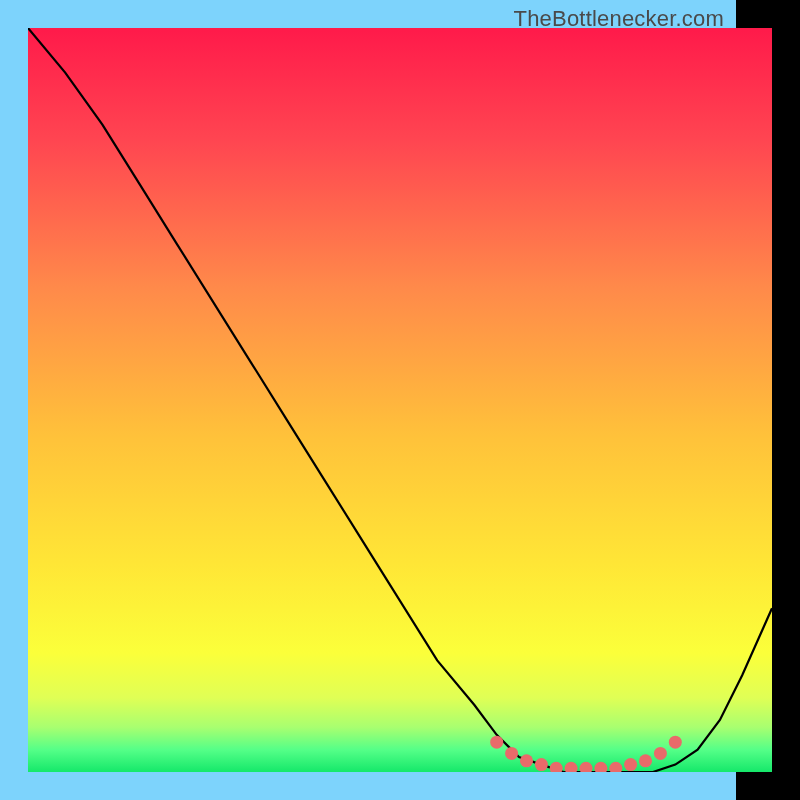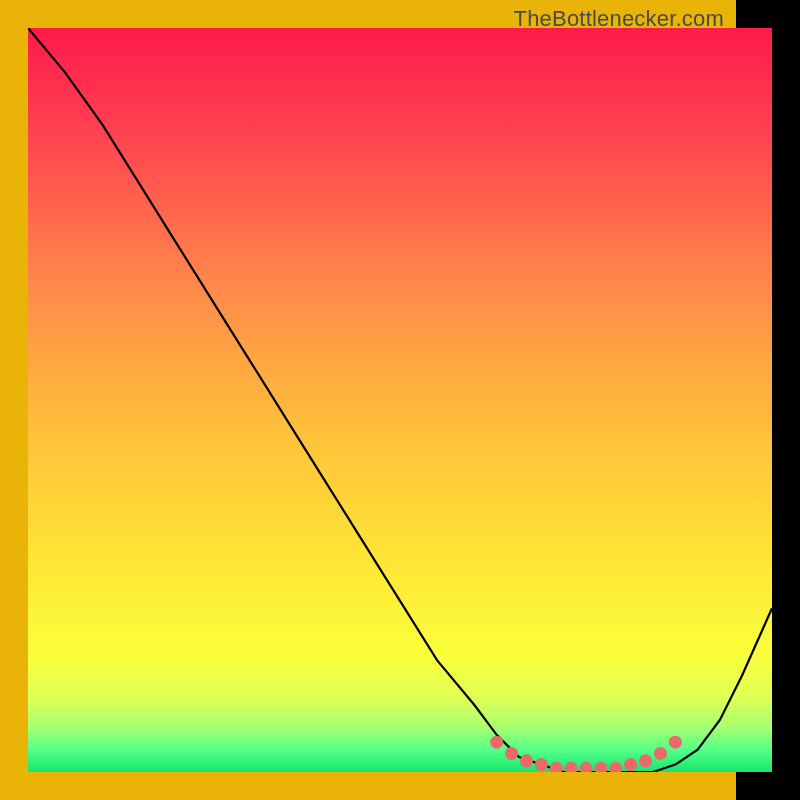--- a/index.html
+++ b/index.html
@@ -1,18 +1,18 @@
 <!DOCTYPE html>
 <html><head>
 <meta charset="utf-8">
 <style>
   * { margin: 0; padding: 0; box-sizing: border-box; }
   body { width: 800px; height: 800px; background: #000; position: relative; font-family: Arial, sans-serif; }
   .watermark { position: absolute; top: 6px; right: 12px; color: #4a4a4a; font-size: 22px; font-weight: 500; z-index: 10; letter-spacing: 0.2px; }
-  .plot-outer { position: absolute; top: 0; left: 0; width: 736px; height: 800px; background: #eab308; }
+  .plot-outer { position: absolute; top: 0; left: 0; width: 736px; height: 800px; background: #7dd3fc; }
   .plot-inner { position: absolute; top: 28px; left: 28px; width: 744px; height: 744px; }
   .gradient-bg { position: absolute; top: 0; left: 0; width: 100%; height: 100%; }
   svg.curve { position: absolute; top: 0; left: 0; width: 100%; height: 100%; }
 </style>
 </head>
 <body>
 
 <div class="plot-outer">
   <div class="watermark">TheBottlenecker.com</div>
   <div class="plot-inner">

